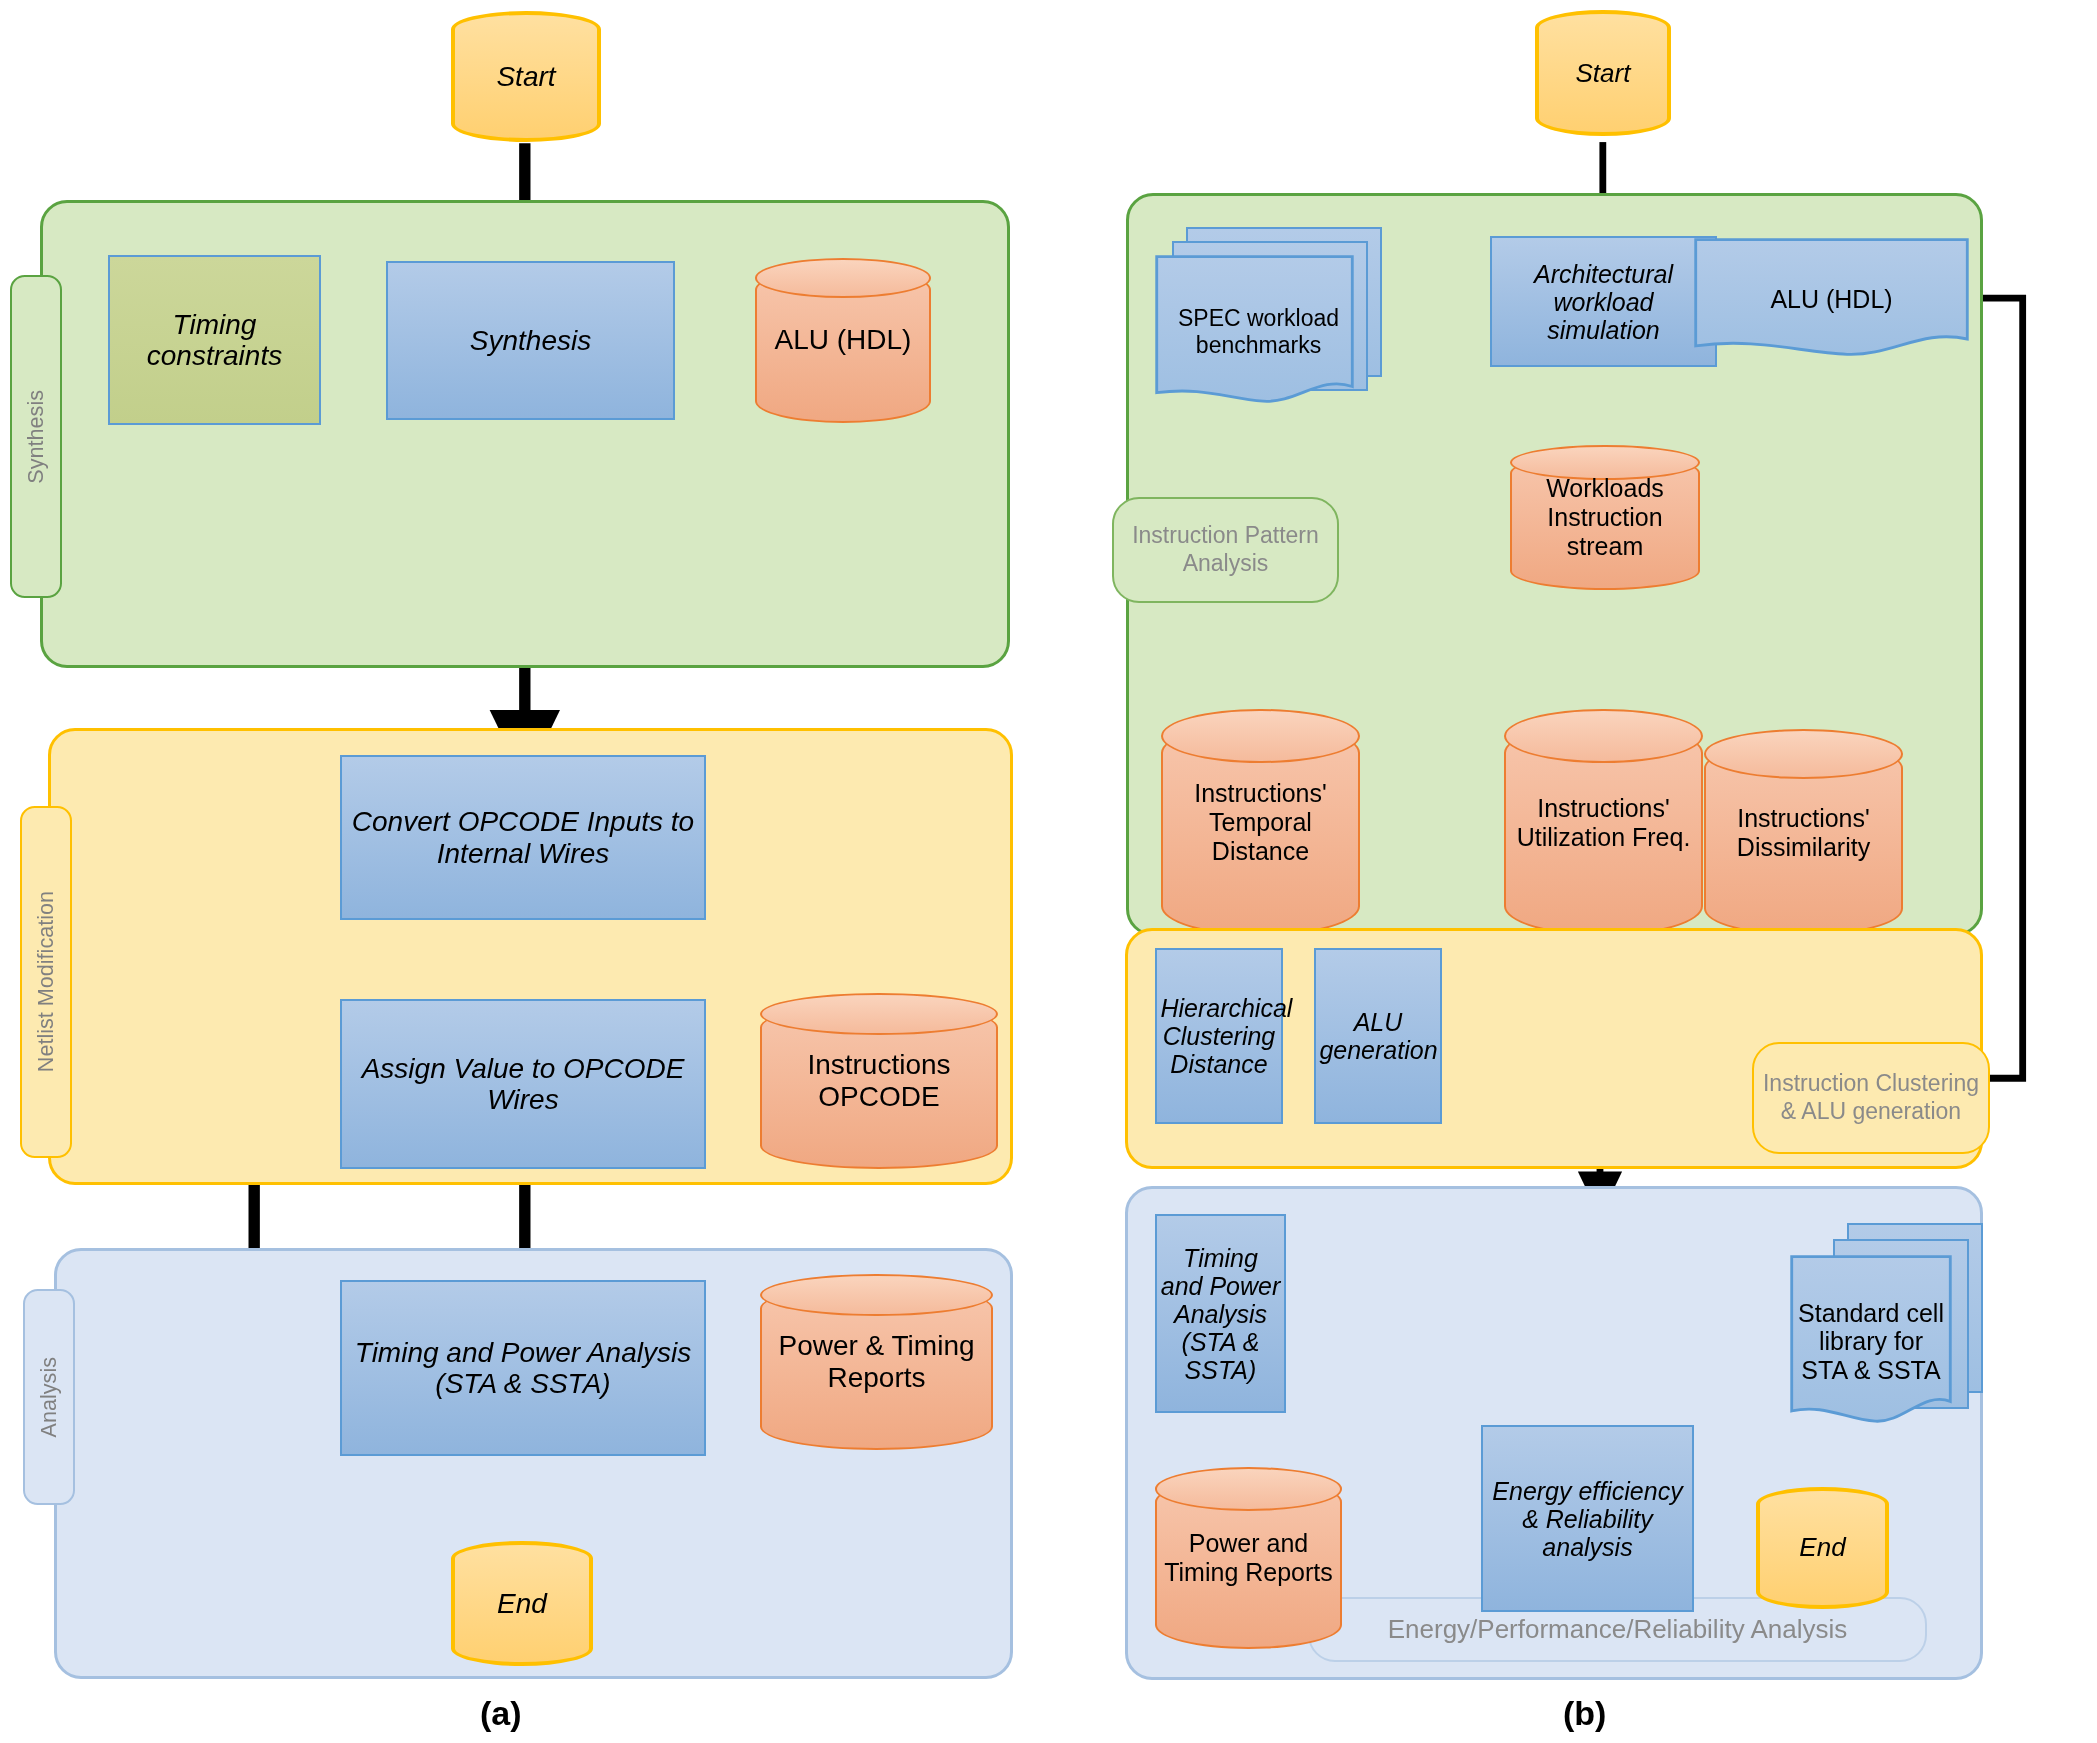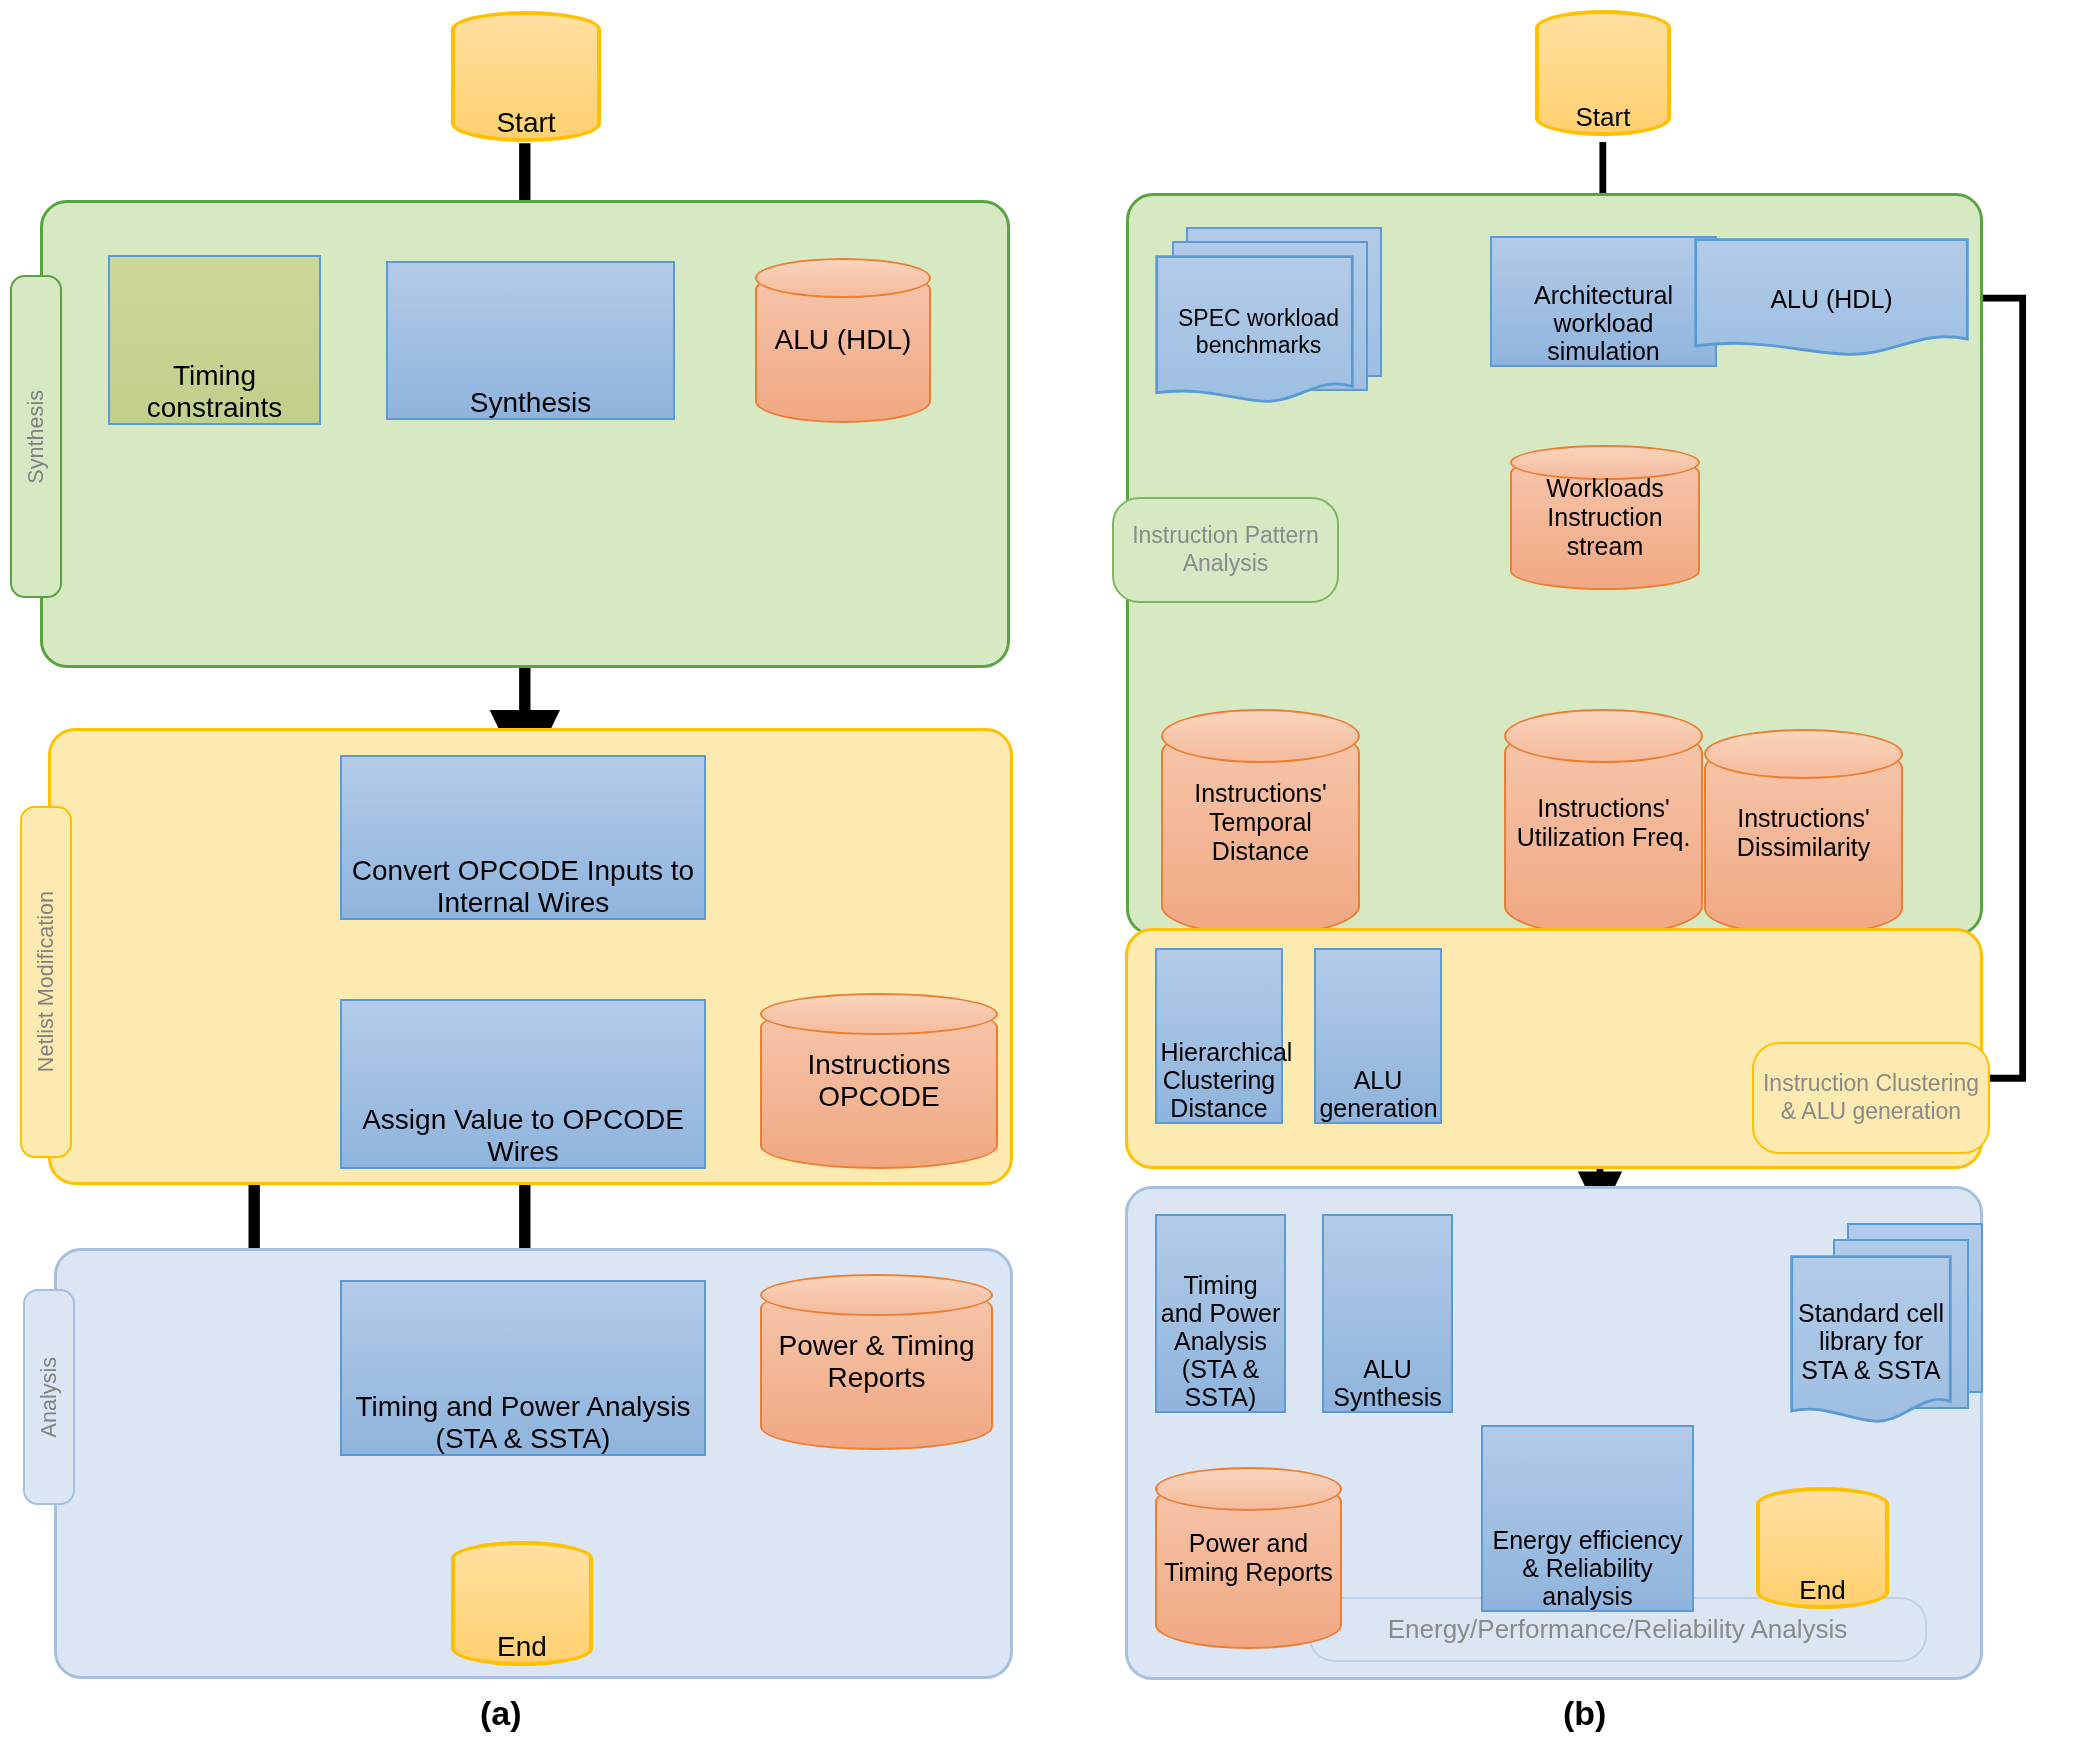--- a/index.html
+++ b/index.html
@@ -6,22 +6,22 @@
   html, body { margin:0; padding:0; background:#ffffff; }
   body {
     width:2097px; height:1744px;
     font-family:"Liberation Sans", sans-serif;
     position:relative;
     overflow:hidden;
   }
   #figure { position:absolute; inset:0; }
 
   
-  .node { position:absolute; display:flex; align-items:flex-end; justify-content:center;
-          text-align:center; color:#000; line-height:1.12; }
+  .node { position:absolute; display:flex; align-items:center; justify-content:center;
+          text-align:center; color:#000; line-height:1.12;font-style:italic; }
   .node span { display:block; width:100%; padding:0 3.4px; }
 
   
   .group { position:absolute; border-radius:27px; }
   .group.green  { background:#d7e9c3; border:3.4px solid #5aa341; }
   .group.yellow { background:#fdeab0; border:3.4px solid #ffc000; }
   .group.blue   { background:#dbe5f4; border:3.4px solid #a5c0e0; }
 
   
   .tab { position:absolute; border-radius:14.8px; display:flex;
@@ -318,23 +318,20 @@
 
   <div class="group blue" style="left:1125px;top:1186px;width:858px;height:494px;"></div>
   <div class="tabflat blue" style="left:1308px;top:1597px;width:619px;height:65px;font-size:26px;">
     <span>Energy/Performance/Reliability Analysis</span>
   </div>
 
   <div class="node proc" style="left:1155px;top:1214px;width:131px;height:199px;font-size:25px;">
     <span>Timing and Power Analysis (STA &amp; SSTA)</span>
   </div>
 
-  <div class="node proc" style="left:1322px;top:1214px;width:131px;height:199px;font-size:25px;">
-    <span>ALU Synthesis</span>
-  </div>
 
   <div class="stackrect" style="left:1847px;top:1223px;width:136px;height:170px;"></div>
   <div class="stackrect" style="left:1833px;top:1239px;width:136px;height:170px;"></div>
   <div class="doc" style="left:1790px;top:1255px;width:162px;height:173px;">
     <svg viewBox="0 0 285 305" preserveAspectRatio="none">
       <path d="M3,3 H282 V258 C235,240 200,296 150,293 C100,290 60,262 3,275 Z" fill="url(#dg1)" stroke="#5b9bd5" stroke-width="5"></path>
     </svg>
     <div class="lbl" style="font-size:25px;">
       <span>Standard cell library  for STA &amp; SSTA</span>
     </div>

